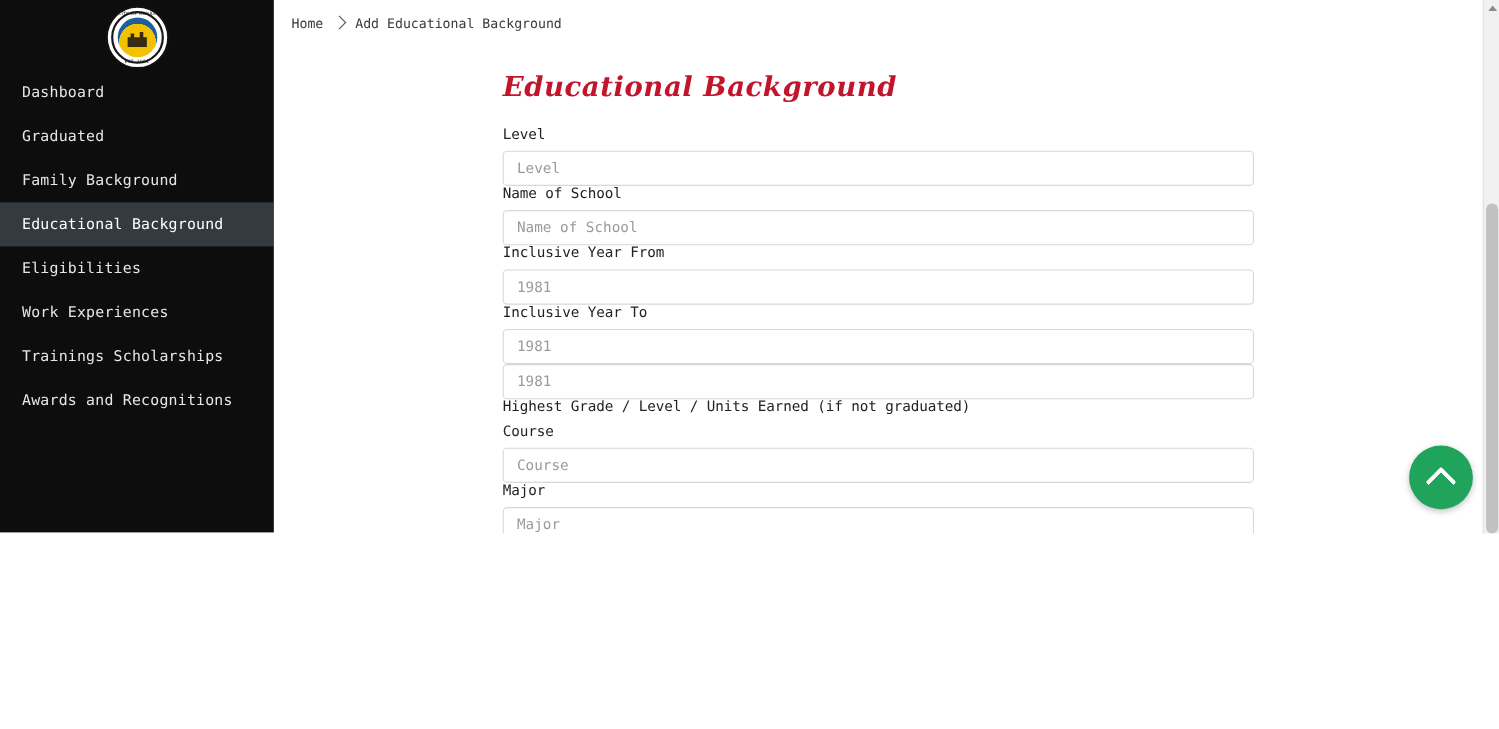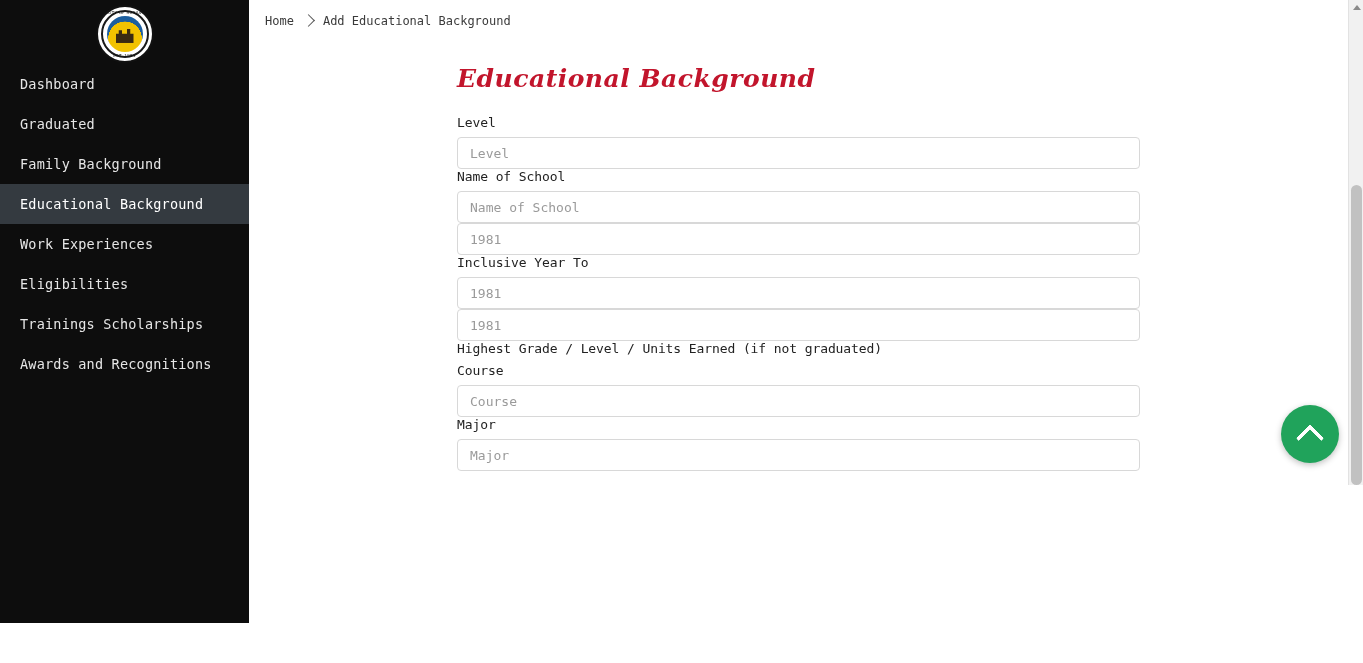--- a/index.html
+++ b/index.html
@@ -14,21 +14,21 @@
     position: relative;
     width: 1363px;
     height: 663px;
     display: flex;
   }
 
   
   #sidebar {
     width: 249px;
     min-width: 249px;
-    height: 623px;
+    height: 484px;
     background: #0d0d0d;
     color: #e8e8e8;
     overflow: hidden;
   }
   #logo-wrap {
     height: 64px;
     display: flex;
     align-items: center;
     justify-content: center;
     padding-top: 4px;
@@ -231,22 +231,22 @@
         <div class="tower"></div>
         <div class="toptext">CITY OF ROXAS</div>
         <div class="bottext">EST. 1951</div>
       </div>
     </div>
     <nav id="sidebar-nav">
         <div class="nav-item"><span>Dashboard</span></div>
         <div class="nav-item"><span>Graduated</span></div>
         <div class="nav-item"><span>Family Background</span></div>
         <div class="nav-item active"><span>Educational Background</span></div>
+        <div class="nav-item"><span>Eligibilities</span></div>
         <div class="nav-item"><span>Work Experiences</span></div>
-        <div class="nav-item"><span>Eligibilities</span></div>
         <div class="nav-item"><span>Trainings Scholarships</span></div>
         <div class="nav-item"><span>Awards and Recognitions</span></div>
       </nav>
   </aside>
 
   <section id="main">
 
     <div id="breadcrumb">
       <span class="crumb">Home</span>
       <span class="chev"></span>
@@ -258,20 +258,21 @@
       <div id="fields">
           <div class="field">
             <label>Level</label>
             <input type="text" placeholder="Level" style="">
           </div>
           <div class="field">
             <label>Name of School</label>
             <input type="text" placeholder="Name of School" style="">
           </div>
           <div class="field">
+            <label>Inclusive Year From</label>
             <input type="text" placeholder="1981" style="">
           </div>
           <div class="field">
             <label>Inclusive Year To</label>
             <input type="text" placeholder="1981" style="">
           </div>
           <div class="field">
             <input type="text" placeholder="1981" style="">
           </div>
           <div class="field">

